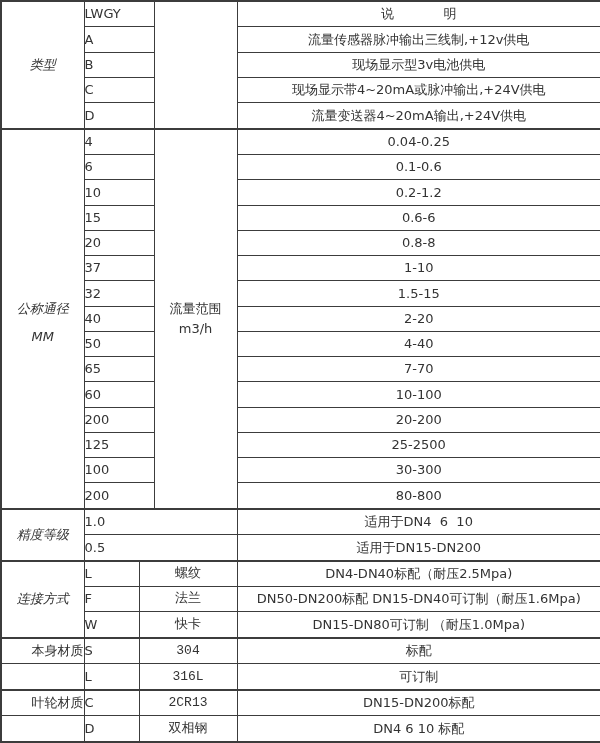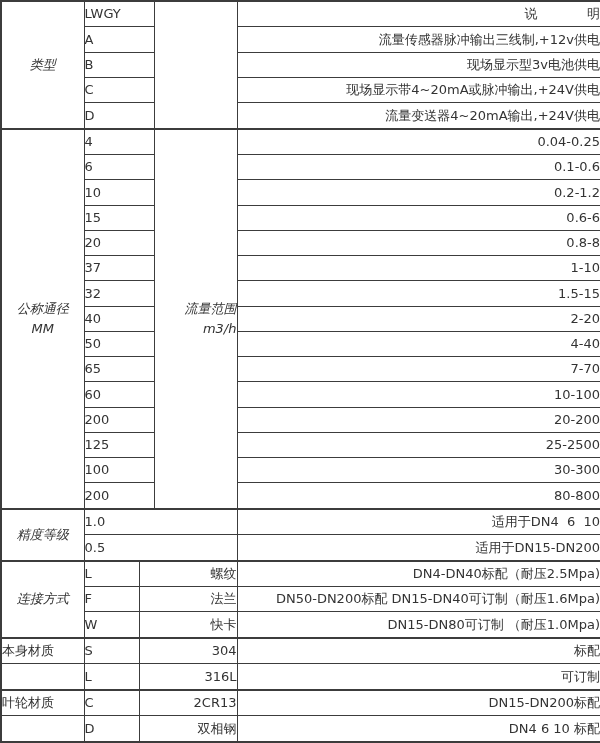--- a/index.html
+++ b/index.html
@@ -27,38 +27,38 @@
     border: 1px solid #3c3c3c;
     padding: 0;
     vertical-align: middle;
     overflow: hidden;
     line-height: 1.2;
   }
   tr.ss > td { border-top-width: 2px; }
 
   
   td.c1   { text-align: center; font-style: italic; }
-  td.c1l  { text-align: left; padding-left: 4px; }
-  td.c1 .ln { line-height: 1.55; }
+  td.c1l  { text-align: right; padding-left: 4px; }
+  td.c1 .ln { line-height: 1.55; margin-top: 8px; }
 
   
   td.code { text-align: left; }
 
   
-  td.mid  { text-align: right; font-style: italic; }
+  td.mid  { text-align: center; }
   td.mid .ln { line-height: 1.55; }
 
   
-  td.name { text-align: right; padding-left: 5px; white-space: pre; }
+  td.name { text-align: center; padding-left: 5px; white-space: pre; font-family: Liberation Mono, monospace; }
 
   
   td.acc  { text-align: left; padding-right: 36px; }
 
   
-  td.desc { text-align: right; padding-left: 5px; white-space: pre; }
+  td.desc { text-align: center; padding-left: 5px; white-space: pre; }
 </style>
 </head>
 <body>
 
 <div class="wrap">
 <table class="spec">
   <colgroup>
     <col style="width:83px">
     <col style="width:55px">
     <col style="width:15px">

